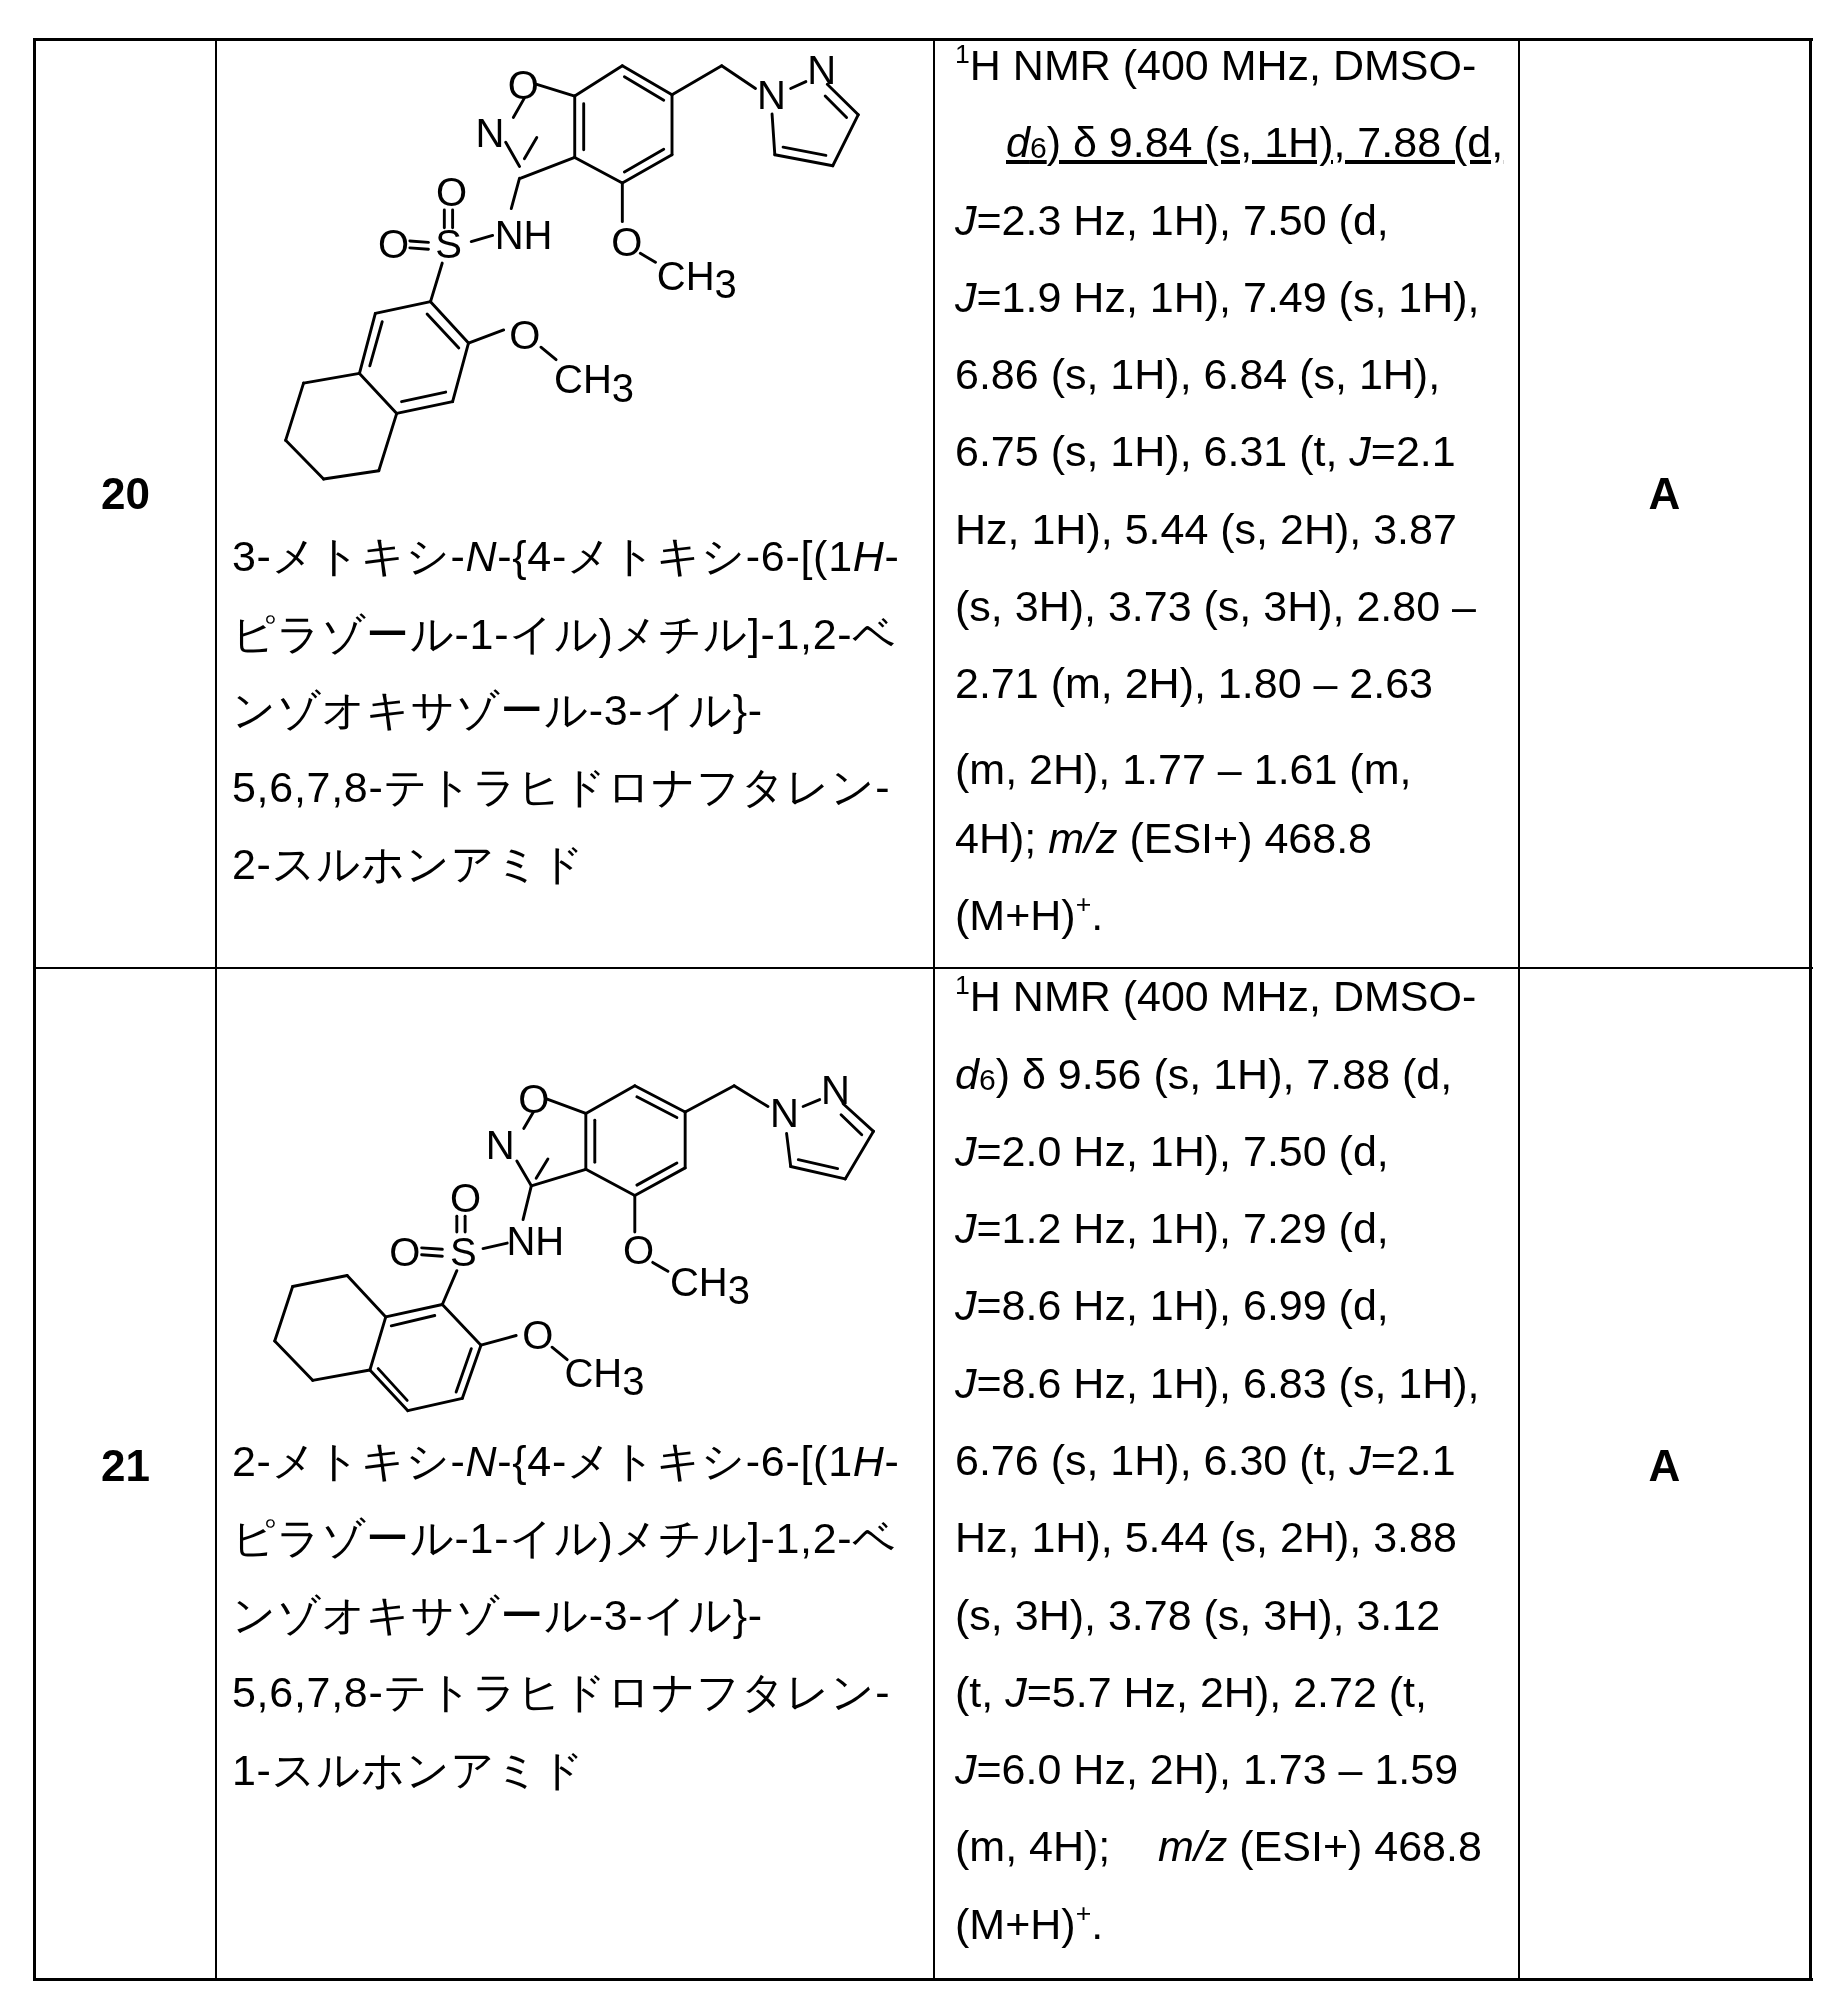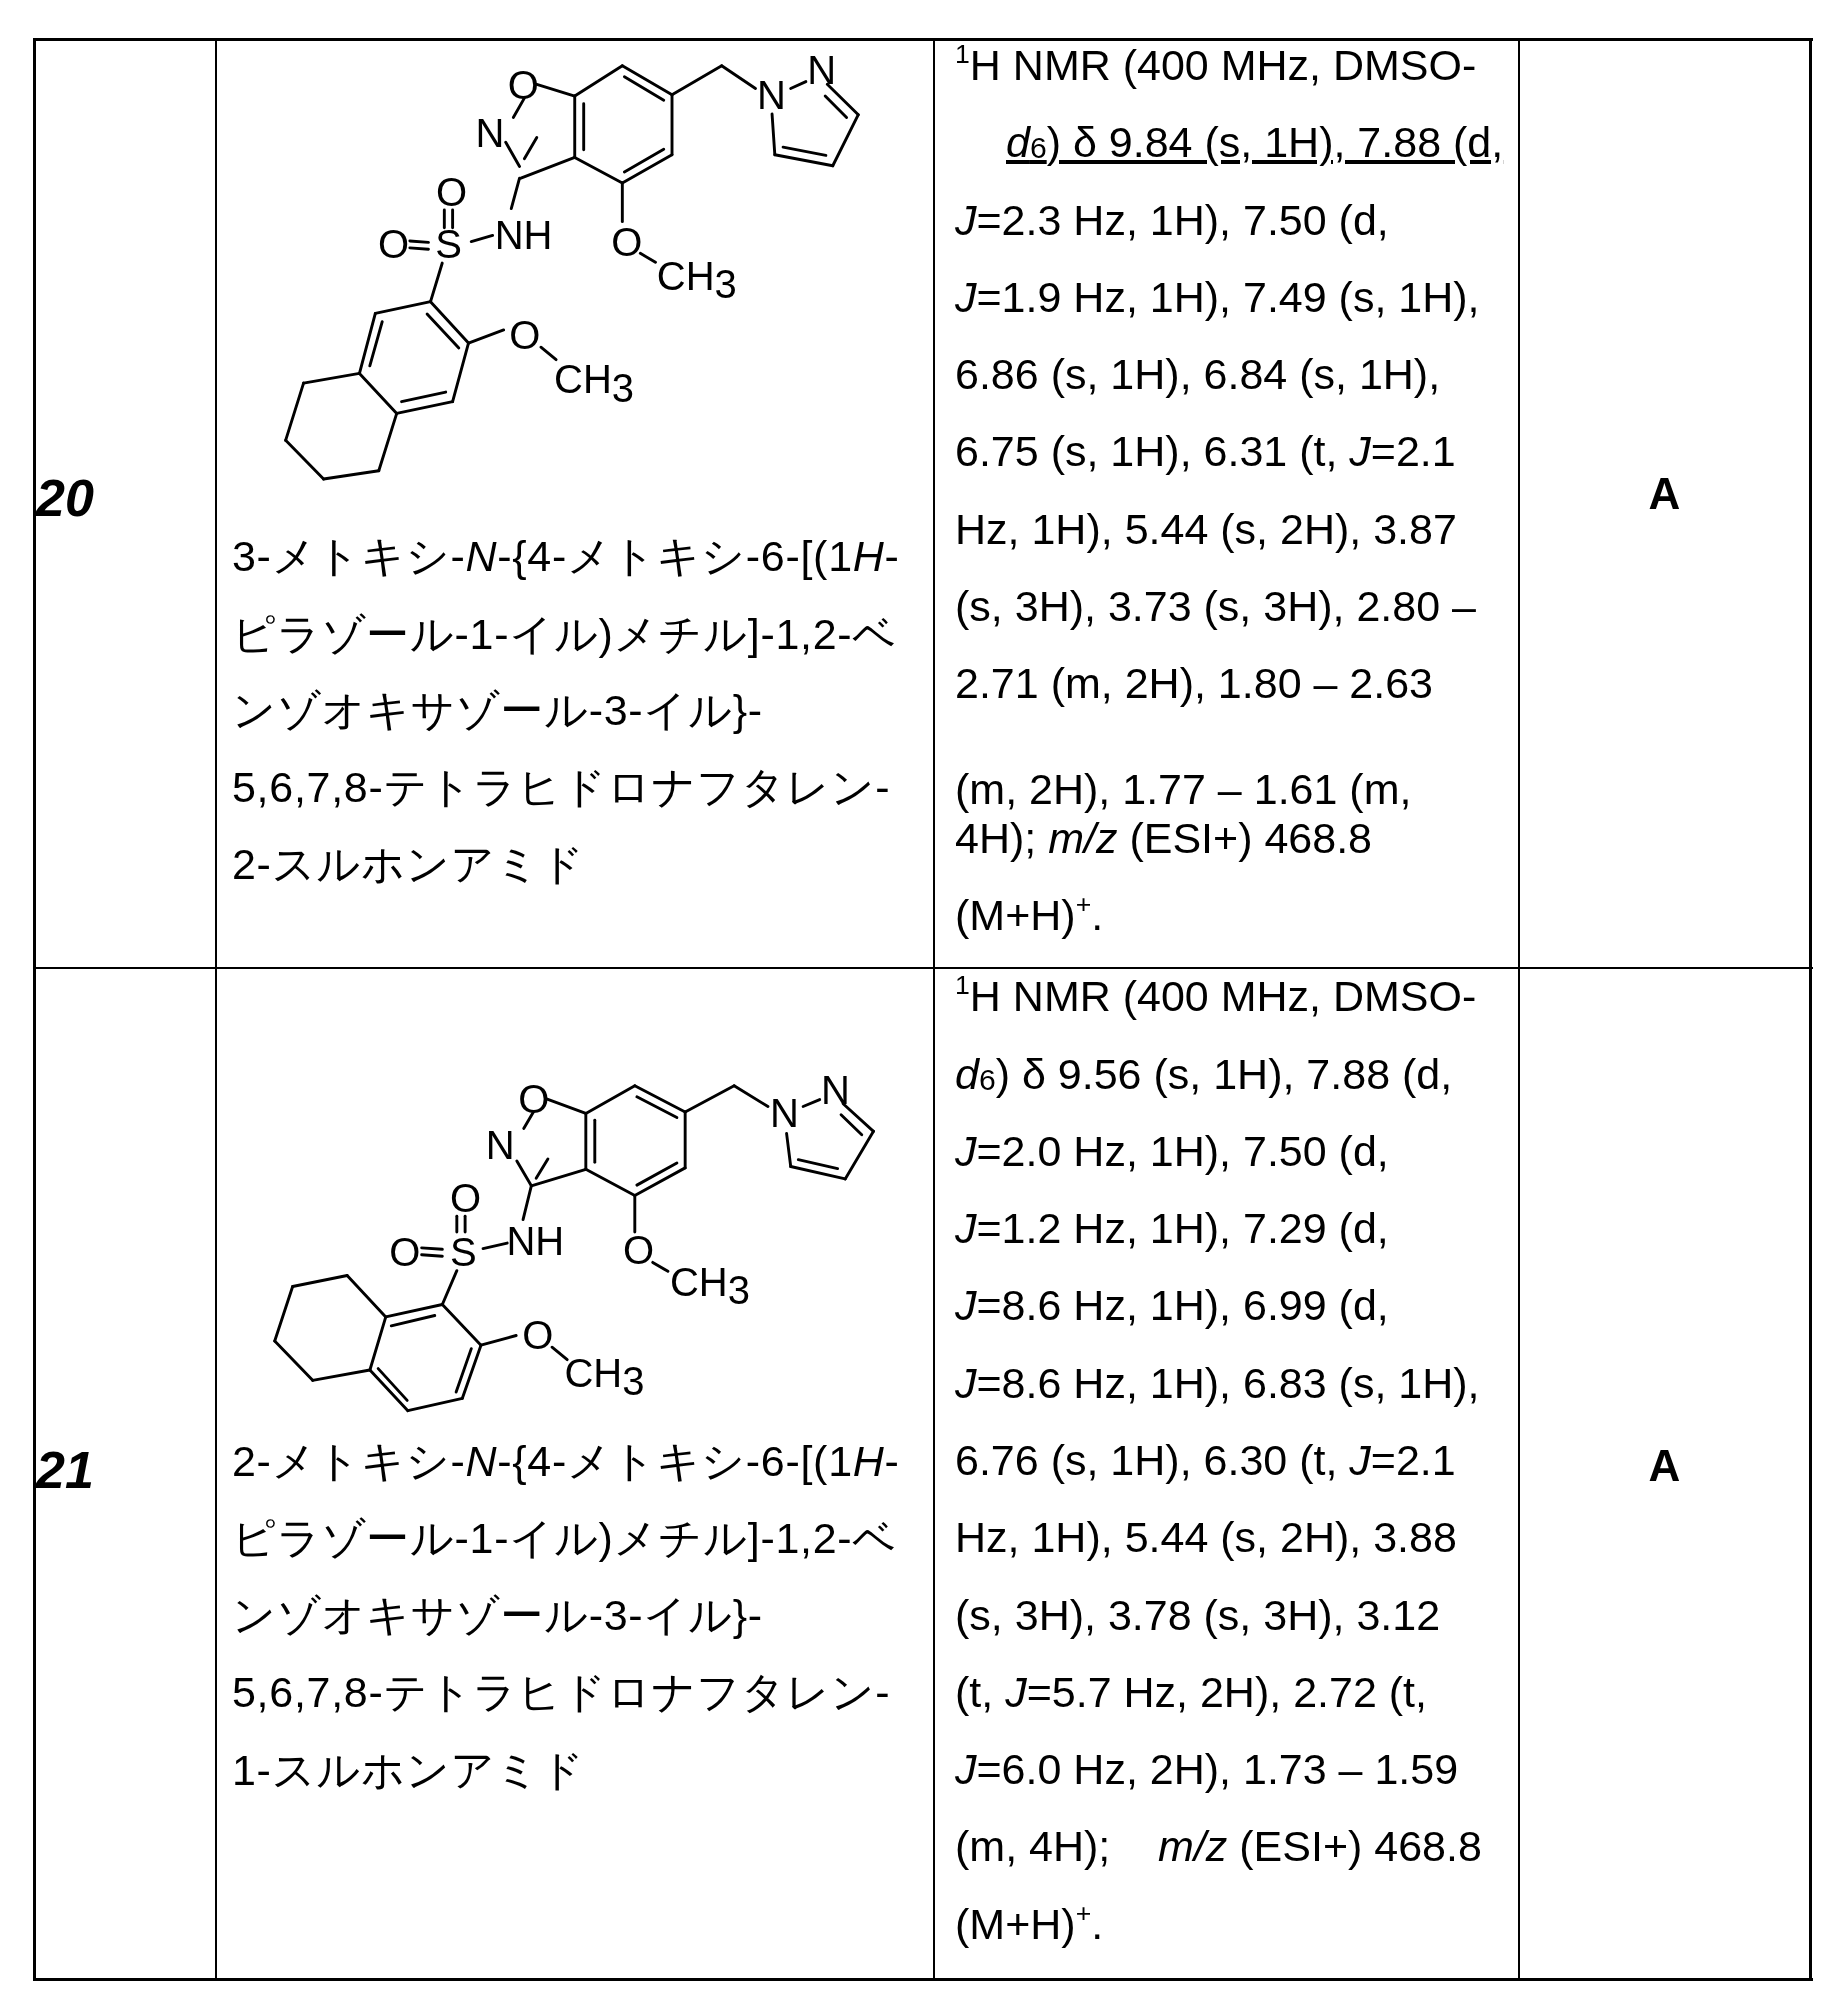--- a/index.html
+++ b/index.html
@@ -1,19 +1,19 @@
 <!DOCTYPE html>
 <html style="font-size:11px"><head>
 <meta charset="utf-8">
 <style>
   html, body { margin:0; padding:0; background:#ffffff; }
   body { width:1847px; height:2015px; position:relative; overflow:hidden;
          font-family:"Liberation Sans", "DejaVu Sans", sans-serif; color:#000; }
   .hline, .vline { position:absolute; background:#000; }
-  .num { position:absolute; font-weight:bold; font-size:52px; line-height:1;font-style:italic; }
+  .num { position:absolute; font-weight:bold; font-size:44px; text-align:center; line-height:1; }
   .grade { position:absolute; font-weight:bold; font-size:44px; text-align:center; line-height:1; }
   .line { position:absolute; white-space:nowrap; font-size:43px; line-height:1; }
   .jp { position:absolute; white-space:nowrap; font-size:43px; line-height:1; letter-spacing:0.7px; }
   sup { font-size:0.62em; vertical-align:0.62em; line-height:0; }
   sub.d6 { font-size:0.7em; vertical-align:-0.02em; line-height:0; font-style:normal; }
   i { font-style:italic; }
   svg.struct { position:absolute; left:0; top:0; overflow:visible; }
   svg.struct line { stroke:#000; stroke-width:4.2; stroke-linecap:round; }
   svg.struct text { font-family:"Liberation Sans", "DejaVu Sans", sans-serif; font-size:58px; fill:#000; }
 </style>
@@ -122,21 +122,21 @@
   <div>
     <div class="line" style="left:955px;top:44px;"><sup>1</sup><span>H NMR (400 MHz, DMSO-</span></div>
     <div class="line" style="left:1006px;top:121px;text-decoration:underline;"><i>d</i><sub class="d6">6</sub><span>) δ 9.84 (s, 1H), 7.88 (d,</span></div>
     <div class="line" style="left:955px;top:199px;text-align:center;"><i>J</i><span>=2.3 Hz, 1H), 7.50 (d,</span></div>
     <div class="line" style="left:955px;top:276px;"><i>J</i><span>=1.9 Hz, 1H), 7.49 (s, 1H),</span></div>
     <div class="line" style="left:955px;top:353px;">6.86 (s, 1H), 6.84 (s, 1H),</div>
     <div class="line" style="left:955px;top:430px;"><span>6.75 (s, 1H), 6.31 (t, </span><i>J</i><span>=2.1</span></div>
     <div class="line" style="left:955px;top:508px;">Hz, 1H), 5.44 (s, 2H), 3.87</div>
     <div class="line" style="left:955px;top:585px;">(s, 3H), 3.73 (s, 3H), 2.80 –</div>
     <div class="line" style="left:955px;top:662px;">2.71 (m, 2H), 1.80 – 2.63</div>
-    <div class="line" style="left:955px;top:768px;">(m, 2H), 1.77 – 1.61 (m,</div>
+    <div class="line" style="left:955px;top:748px;">(m, 2H), 1.77 – 1.61 (m,</div>
     <div class="line" style="left:955px;top:817px;"><span>4H); </span><i>m/z</i><span> (ESI+) 468.8</span></div>
     <div class="line" style="left:955px;top:894px;"><span>(M+H)</span><sup>+</sup><span>.</span></div>
   </div>
 
   <div class="grade" style="left:1520px;width:289px;top:472px;">A</div>
 </div>
 
 <div>
   <div class="num" style="left:36px;width:179px;top:1444px;">21</div>
 

